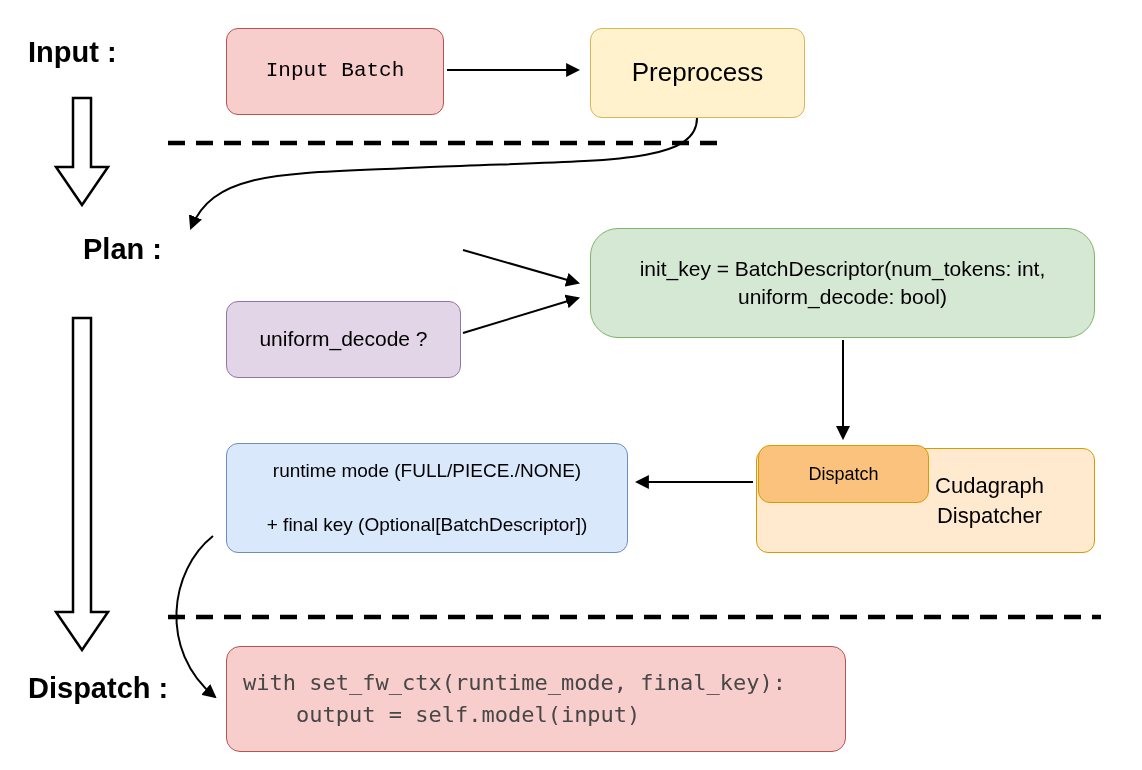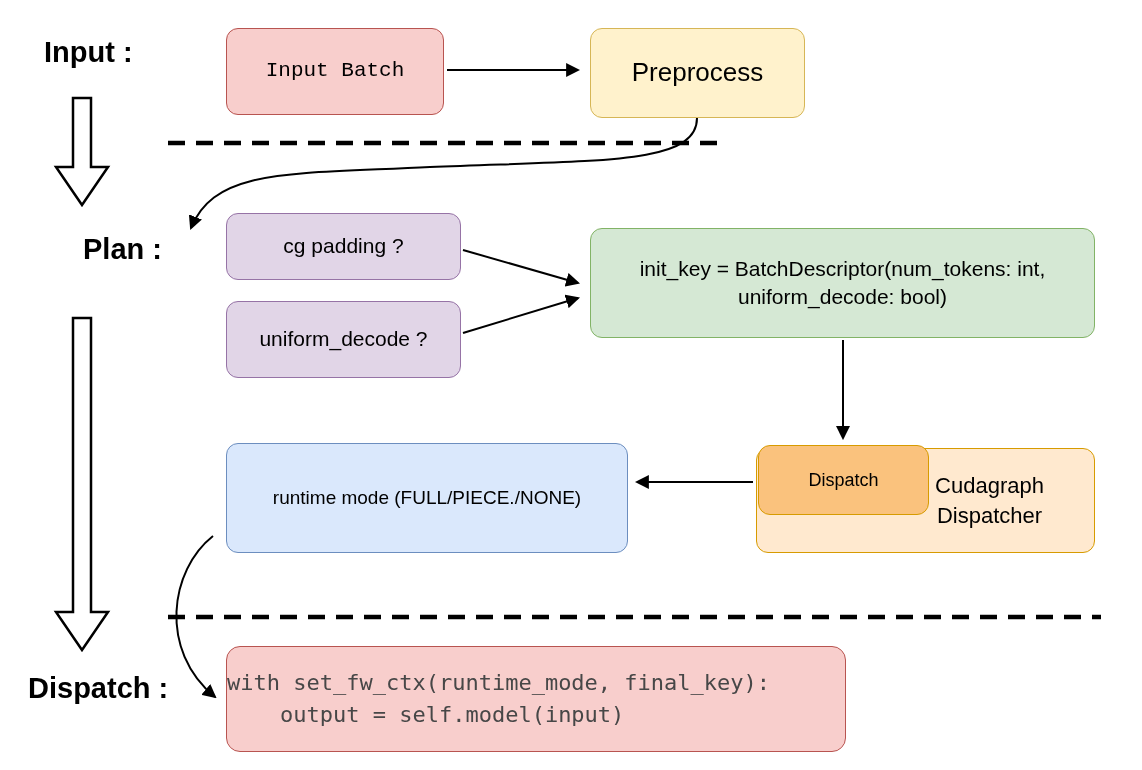--- a/index.html
+++ b/index.html
@@ -21,30 +21,30 @@
   .purple {background:#e1d5e7;border-color:#9673a6;}
   .green  {background:#d5e8d4;border-color:#82b366;}
   .blue   {background:#dae8fc;border-color:#6c8ebf;}
   .orange-outer{background:#ffe9cf;border-color:#d79b00;justify-content:flex-end;}
   .orange-inner{background:#fac27d;border-color:#d79b00;}
 
   #node-input-batch    {left:226px;top:28px;width:218px;height:87px;font-size:21px;font-family:Liberation Mono, monospace;}
   #node-preprocess     {left:590px;top:28px;width:215px;height:90px;font-size:26px;}
   #node-cg-padding     {left:226px;top:213px;width:235px;height:67px;font-size:21px;}
   #node-uniform-decode {left:226px;top:301px;width:235px;height:77px;font-size:21px;}
-  #node-init-key       {left:590px;top:228px;width:505px;height:110px;font-size:21px;border-radius:12px;}
+  #node-init-key       {left:590px;top:228px;width:505px;height:110px;font-size:21px;border-radius:28px;}
   #node-runtime-mode   {left:226px;top:443px;width:402px;height:110px;font-size:19px;gap:28px;}
   #node-cudagraph      {left:756px;top:448px;width:339px;height:105px;font-size:22px;align-items:flex-end;padding-right:22px;}
   #node-cudagraph .label-col{width:165px;display:flex;flex-direction:column;align-items:center;justify-content:center;height:100%;}
-  #node-dispatch       {left:758px;top:445px;width:171px;height:70px;font-size:18px;z-index:2;}
+  #node-dispatch       {left:758px;top:445px;width:171px;height:58px;font-size:18px;z-index:2;}
   #node-execute-code{
     left:226px;top:646px;width:620px;height:106px;
     font-family:"DejaVu Sans Mono","Liberation Mono",monospace;
     font-size:22px;color:#474747;align-items:flex-start;justify-content:center;
-    padding-left:0;text-align:left;line-height:1.45;white-space:pre;border-radius:14px;
+    padding-left:16px;text-align:left;line-height:1.45;white-space:pre;border-radius:14px;
   }
   #arrow-layer{position:absolute;left:0;top:0;width:1142px;height:770px;pointer-events:none;}
 </style>
 </head>
 <body>
 
 <div id="canvas">
 
   <svg id="arrow-layer" viewBox="0 0 1142 770" xmlns="http://www.w3.org/2000/svg">
     <defs>
@@ -61,35 +61,32 @@
 
     <path d="M447 70 L578 70" stroke="#000" stroke-width="2" fill="none" marker-end="url(#ah)"></path>
     <path d="M697 118 C697 165 600 160 430 167 C290 174 215 168 191 228" stroke="#000" stroke-width="2" fill="none" marker-end="url(#ah)"></path>
     <path d="M463 250 L578 283" stroke="#000" stroke-width="2" fill="none" marker-end="url(#ah)"></path>
     <path d="M463 333 L578 298" stroke="#000" stroke-width="2" fill="none" marker-end="url(#ah)"></path>
     <path d="M843 340 L843 438" stroke="#000" stroke-width="2" fill="none" marker-end="url(#ah)"></path>
     <path d="M753 482 L637 482" stroke="#000" stroke-width="2" fill="none" marker-end="url(#ah)"></path>
     <path d="M213 536 C170 570 158 650 215 697" stroke="#000" stroke-width="2" fill="none" marker-end="url(#ah)"></path>
   </svg>
 
-  <div class="section-label" style="left:44px;top:36px;">Input :</div>
+  <div class="section-label" style="left:28px;top:36px;">Input :</div>
   <div class="section-label" style="left:35px;top:233px;margin-left:48px;">Plan :</div>
   <div class="section-label" style="left:28px;top:672px;">Dispatch :</div>
 
   <div class="box red" id="node-input-batch">
     <span>Input Batch</span>
   </div>
 
   <div class="box yellow" id="node-preprocess">
     <span>Preprocess</span>
   </div>
 
-  <div class="box purple" id="node-cg-padding">
-    <span>cg padding ?</span>
-  </div>
 
   <div class="box purple" id="node-uniform-decode">
     <span>uniform_decode ?</span>
   </div>
 
   <div class="box green" id="node-init-key">
     <span>init_key = BatchDescriptor(num_tokens: int,</span>
     <span>uniform_decode: bool)</span>
   </div>
 
@@ -99,20 +96,21 @@
       <span>Dispatcher</span>
     </div>
   </div>
 
   <div class="box orange-inner" id="node-dispatch">
     <span>Dispatch</span>
   </div>
 
   <div class="box blue" id="node-runtime-mode">
     <span>runtime mode (FULL/PIECE./NONE)</span>
+    <span>+ final key (Optional[BatchDescriptor])</span>
   </div>
 
   <div class="box red" id="node-execute-code">
     <span>with set_fw_ctx(runtime_mode, final_key):</span>
     <span>    output = self.model(input)</span>
   </div>
 
 </div>
 
 </body></html>

